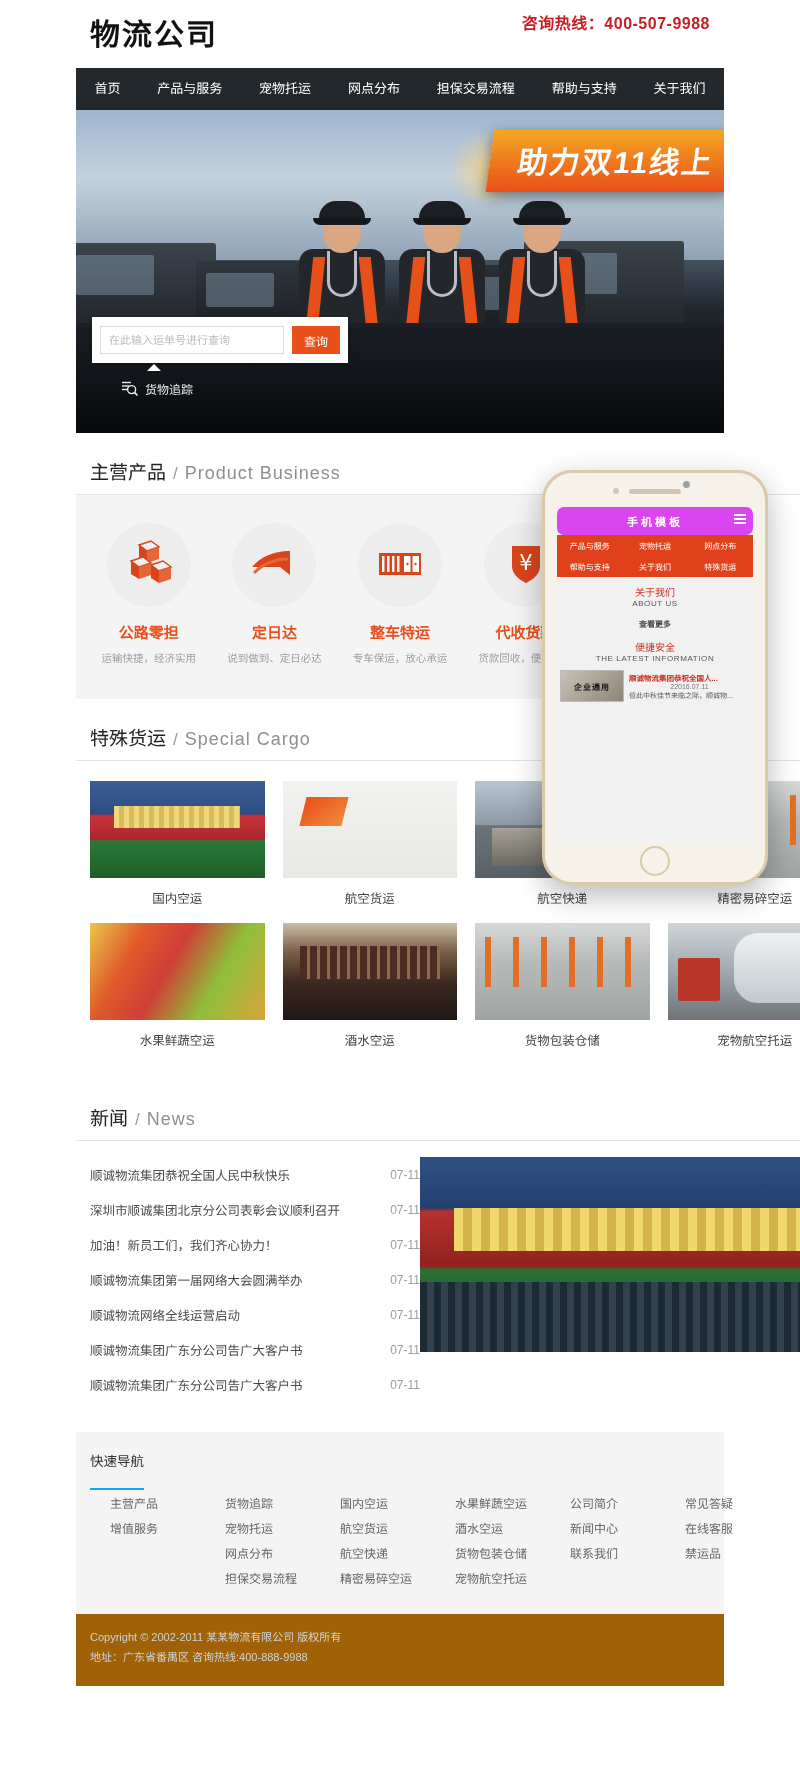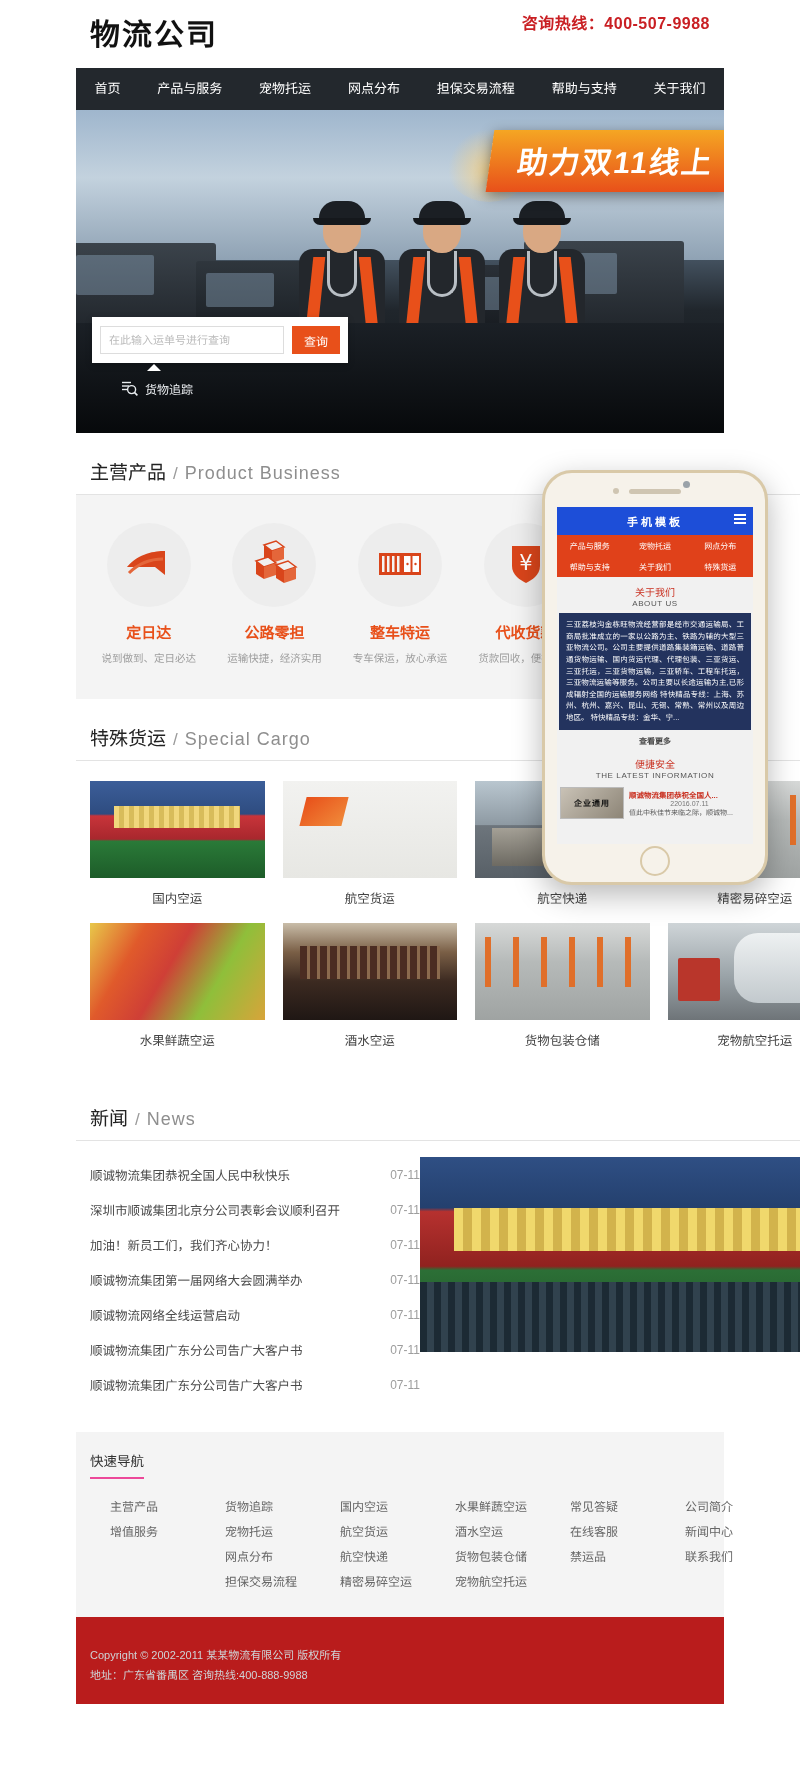--- a/index.html
+++ b/index.html
@@ -247,23 +247,24 @@
   }
   .phone .home {
     position: absolute; left: 50%; transform: translateX(-50%); bottom: 6px;
     width: 30px; height: 30px; border-radius: 50%; border: 2px solid #d9c9a8;
   }
   .pscreen {
     width: 100%; height: 100%; background: #f1f1f1; overflow: hidden;
     font-size: 8px;
   }
   .ph-title {
-    background: #1d4ed8; color: #fff; text-align: center;
+    background: #d946ef; color: #fff; text-align: center;
     font-size: 11px; font-weight: bold; letter-spacing: 3px; padding: 6px 0;
     position: relative;
+    border-radius: 7px;
   }
   .ph-title .bars {
     position: absolute; right: 7px; top: 7px; width: 12px;
   }
   .ph-title .bars i { display: block; height: 2px; background: #fff; margin-bottom: 2px; }
   .ph-nav { background: #e0411a; display: flex; flex-wrap: wrap; }
   .ph-nav span {
     width: 33.33%; text-align: center; color: #fff; font-size: 8px;
     padding: 5px 0; white-space: nowrap;
   }
@@ -355,32 +356,32 @@
   }
   .news-pic .seats {
     position: absolute; left: 0; bottom: 0; width: 100%; height: 36%;
     background: repeating-linear-gradient(90deg,#1c2a34 0 7px,#31424e 7px 14px);
   }
 
   
   .footnav { background: #f4f4f4; padding: 18px 14px 22px 14px; }
   .fn-title {
     font-size: 13.5px; color: #333; display: inline-block;
-    border-bottom: 2px solid #ec4899; padding-bottom: 7px; margin-bottom: 16px;
+    border-bottom: 2px solid #0ea5e9; padding-bottom: 18px; margin-bottom: 2px;
   }
   .fn-cols { display: flex; padding-left: 20px; }
   .fn-col { width: 115px; }
   .fn-col a {
     display: block; font-size: 12px; color: #666; text-decoration: none;
     line-height: 25px; cursor: pointer;
   }
 
   
   .copyright {
-    background: #b91c1c; color: #cfd3d6; padding: 29px 14px 18px 14px;
+    background: #a16207; color: #cfd3d6; padding: 14px 14px 18px 14px;
     font-size: 11px; line-height: 1.8;
   }
 </style>
 </head>
 <body>
 
 <div class="wrap">
 
   <div class="header">
     <div class="logo">物流公司</div>
@@ -468,52 +469,52 @@
     <div class="inner">
       <div class="sec-head">
         <span class="cn">主营产品</span>
         <span class="sep">/</span>
         <span class="en">Product Business</span>
       </div>
     </div>
 
     <div class="products">
       <div class="prod-row">
-
-        <div class="prod">
-          <div class="circ">
-            <span>
-              <svg class="ico-swoosh" viewBox="0 0 48 48">
-                <path d="M2 28 C14 14, 30 12, 40 12 L40 20 L28 20 L40 20 L40 36 L30 28 Z" fill="#d9451b"></path>
-                <path d="M4 34 C16 22, 30 20, 38 20" stroke="#e4663a" stroke-width="3" fill="none"></path>
-              </svg>
-            </span>
-          </div>
-          <div class="pname">定日达</div>
-          <div class="pdesc">说到做到、定日必达</div>
-        </div>
 
         <div class="prod">
           <div class="circ">
             <span>
               <svg class="ico-boxes" viewBox="0 0 48 48">
                 <path d="M14 6 L26 2 L34 8 L22 12 Z" fill="#f0f0f0" stroke="#d9451b" stroke-width="1.5"></path>
                 <path d="M14 6 L22 12 L22 24 L14 19 Z" fill="#d9451b"></path>
                 <path d="M22 12 L34 8 L34 20 L22 24 Z" fill="#e4663a"></path>
                 <path d="M6 22 L18 18 L26 24 L14 28 Z" fill="#f0f0f0" stroke="#d9451b" stroke-width="1.5"></path>
                 <path d="M6 22 L14 28 L14 40 L6 35 Z" fill="#d9451b"></path>
                 <path d="M14 28 L26 24 L26 36 L14 40 Z" fill="#e4663a"></path>
                 <path d="M26 26 L38 22 L46 28 L34 32 Z" fill="#f0f0f0" stroke="#d9451b" stroke-width="1.5"></path>
                 <path d="M26 26 L34 32 L34 44 L26 39 Z" fill="#d9451b"></path>
                 <path d="M34 32 L46 28 L46 40 L34 44 Z" fill="#e4663a"></path>
               </svg>
             </span>
           </div>
           <div class="pname">公路零担</div>
           <div class="pdesc">运输快捷，经济实用</div>
+        </div>
+
+        <div class="prod">
+          <div class="circ">
+            <span>
+              <svg class="ico-swoosh" viewBox="0 0 48 48">
+                <path d="M2 28 C14 14, 30 12, 40 12 L40 20 L28 20 L40 20 L40 36 L30 28 Z" fill="#d9451b"></path>
+                <path d="M4 34 C16 22, 30 20, 38 20" stroke="#e4663a" stroke-width="3" fill="none"></path>
+              </svg>
+            </span>
+          </div>
+          <div class="pname">定日达</div>
+          <div class="pdesc">说到做到、定日必达</div>
         </div>
 
         <div class="prod">
           <div class="circ">
             <span>
               <svg class="ico-container" viewBox="0 0 48 48">
                 <rect x="3" y="14" width="42" height="22" fill="#d9451b"></rect>
                 <g fill="#f4f4f4">
                   <rect x="6" y="17" width="2.5" height="16"></rect>
                   <rect x="11" y="17" width="2.5" height="16"></rect>
@@ -683,28 +684,28 @@
           <a>航空快递</a>
           <a>精密易碎空运</a>
         </div>
         <div class="fn-col">
           <a>水果鲜蔬空运</a>
           <a>酒水空运</a>
           <a>货物包装仓储</a>
           <a>宠物航空托运</a>
         </div>
         <div class="fn-col">
+          <a>公司简介</a>
+          <a>新闻中心</a>
+          <a>联系我们</a>
+        </div>
+        <div class="fn-col">
           <a>常见答疑</a>
           <a>在线客服</a>
           <a>禁运品</a>
-        </div>
-        <div class="fn-col">
-          <a>公司简介</a>
-          <a>新闻中心</a>
-          <a>联系我们</a>
         </div>
 
       </div>
     </div>
   </div>
 
   <div class="copyright">
     <div>Copyright © 2002-2011 某某物流有限公司 版权所有</div>
     <div>地址：广东省番禺区   咨询热线:400-888-9988</div>
   </div>
@@ -727,21 +728,20 @@
       <div class="ph-nav">
         <span>产品与服务</span>
         <span>宠物托运</span>
         <span>网点分布</span>
         <span>帮助与支持</span>
         <span>关于我们</span>
         <span>特殊货运</span>
       </div>
       <div class="ph-sec-cn">关于我们</div>
       <div class="ph-sec-en">ABOUT US</div>
-      <div class="ph-about">三亚荔枝沟金栋旺物流经营部是经市交通运输局、工商局批准成立的一家以公路为主、铁路为辅的大型三亚物流公司。公司主要提供道路集装箱运输、道路普通货物运输、国内货运代理、代理包装、三亚货运、三亚托运，三亚货物运输，三亚轿车、工程车托运，三亚物流运输等服务。公司主要以长途运输为主,已形成辐射全国的运输服务网络 特快精品专线：上海、苏州、杭州、嘉兴、昆山、无锡、常熟、常州以及周边地区。 特快精品专线：金华、宁...</div>
       <div class="ph-more">查看更多</div>
       <div class="ph-sec-cn">便捷安全</div>
       <div class="ph-sec-en">THE LATEST INFORMATION</div>
       <div class="ph-news-row">
         <div class="ph-news-thumb">企业通用</div>
         <div class="ph-news-txt">
           <div class="ph-news-title">顺诚物流集团恭祝全国人...</div>
           <div class="ph-news-date">22016.07.11</div>
           <div class="ph-news-sum">值此中秋佳节来临之际，顺诚物...</div>
         </div>

